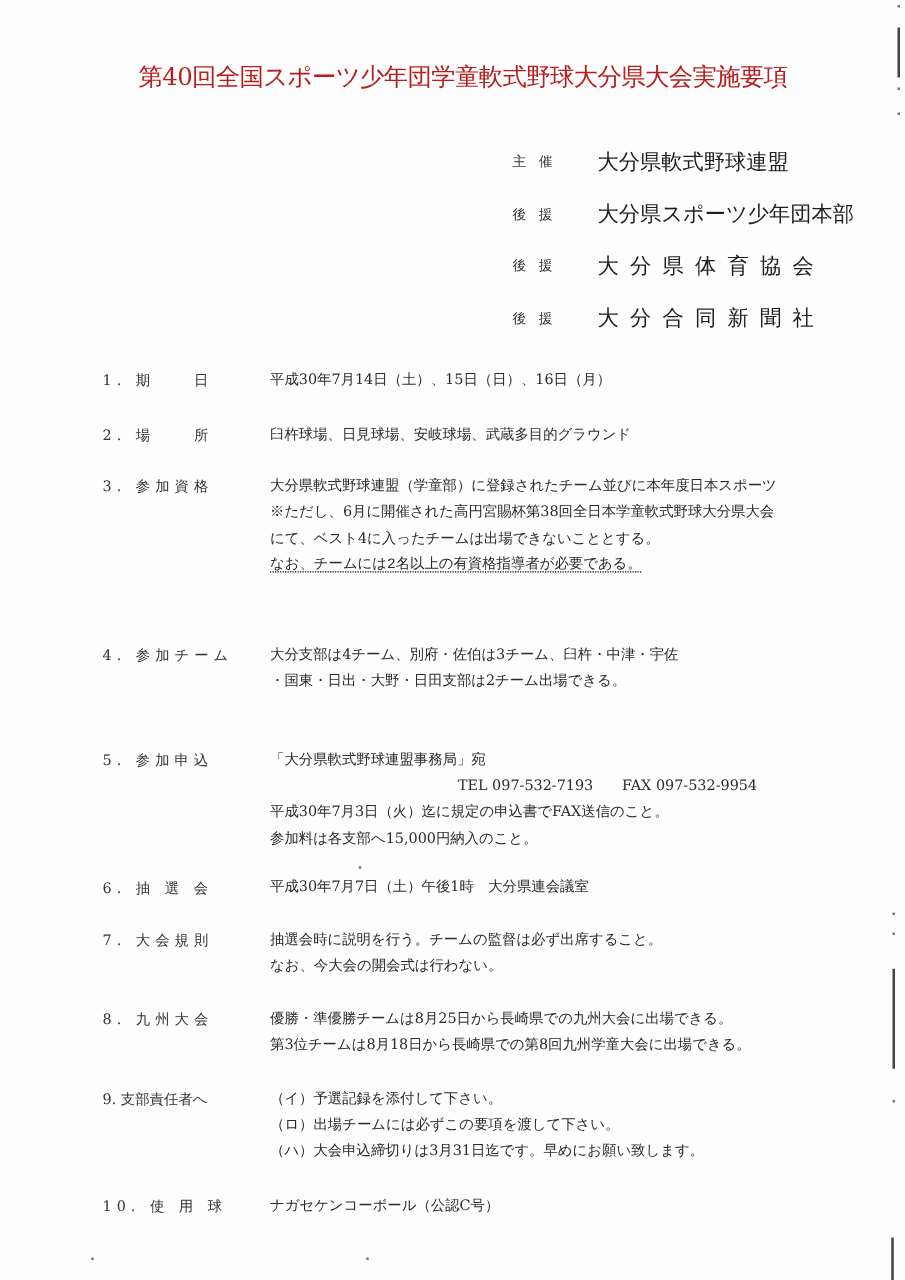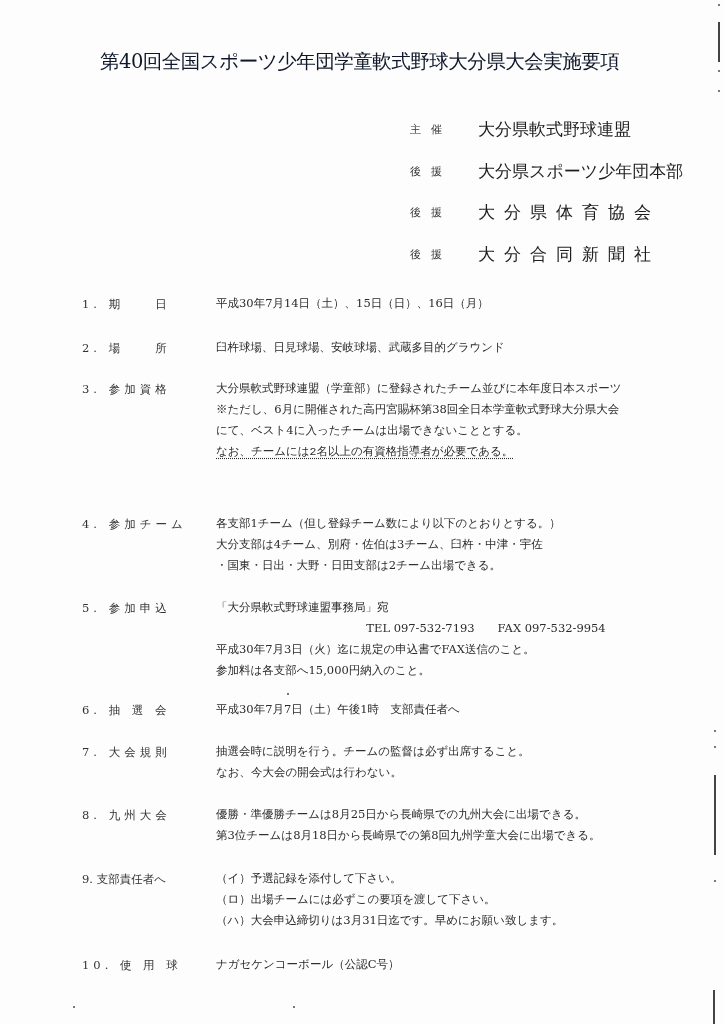--- a/index.html
+++ b/index.html
@@ -2,21 +2,21 @@
 <html><head>
 <meta charset="utf-8">
 <style>
   html, body { margin: 0; padding: 0; }
   body {
     width: 724px; height: 1024px; background: #fdfdfd; position: relative; overflow: hidden;
     font-family: "DejaVu Serif", "Liberation Serif", serif; color: #222;
   }
   .title {
     position: absolute; left: 100px; top: 48px; width: 530px;
-    font-size: 19.5px; letter-spacing: -0.5px; white-space: nowrap; color: #0f172a;
+    font-size: 19.5px; letter-spacing: -0.5px; white-space: nowrap; color: #b91c1c; text-align: right;
   }
   .org-row { position: absolute; left: 410px; height: 22px; white-space: nowrap; }
   .org-role { position: absolute; left: 0; top: 4px; font-size: 11px; letter-spacing: 10px; color: #333; }
   .org-name { position: absolute; left: 68px; top: 0; font-size: 17px; color: #1e1e1e; }
   .org-name.spaced { letter-spacing: 9px; }
   .section { position: absolute; left: 82px; width: 600px; }
   .sec-label { position: absolute; left: 0; top: 0; font-size: 11.5px; white-space: nowrap; color: #333; letter-spacing: 4px; }
   .sec-body { position: absolute; left: 134px; top: 0; width: 460px; font-size: 11.5px; line-height: 21px; color: #2a2a2a; }
   .sec-body .line { white-space: nowrap; }
   .line.indent { padding-left: 80px; text-align: center; }
@@ -67,40 +67,39 @@
       <div class="line">大分県軟式野球連盟（学童部）に登録されたチーム並びに本年度日本スポーツ</div>
       <div class="line">※ただし、6月に開催された高円宮賜杯第38回全日本学童軟式野球大分県大会</div>
       <div class="line">にて、ベスト4に入ったチームは出場できないこととする。</div>
       <div class="line underline">なお、チームには2名以上の有資格指導者が必要である。</div>
     </div>
   </div>
 
   <div class="section" style="top:517px">
     <div class="sec-label">4. 参加チーム</div>
     <div class="sec-body" style="top:-4px">
-      <div class="line">各支部1チーム（但し登録チーム数により以下のとおりとする。）</div>
       <div class="line">大分支部は4チーム、別府・佐伯は3チーム、臼杵・中津・宇佐</div>
       <div class="line">・国東・日出・大野・日田支部は2チーム出場できる。</div>
     </div>
   </div>
 
   <div class="section" style="top:601px">
     <div class="sec-label">5. 参加申込</div>
     <div class="sec-body" style="top:-4px">
       <div class="line">「大分県軟式野球連盟事務局」宛</div>
       <div class="line indent">TEL 097-532-7193　　FAX 097-532-9954</div>
       <div class="line">平成30年7月3日（火）迄に規定の申込書でFAX送信のこと。</div>
       <div class="line">参加料は各支部へ15,000円納入のこと。</div>
     </div>
   </div>
 
   <div class="section" style="top:703px">
     <div class="sec-label">6. 抽 選 会</div>
     <div class="sec-body" style="top:-4px">
-      <div class="line">平成30年7月7日（土）午後1時　支部責任者へ</div>
+      <div class="line">平成30年7月7日（土）午後1時　大分県連会議室</div>
     </div>
   </div>
 
   <div class="section" style="top:745px">
     <div class="sec-label">7. 大会規則</div>
     <div class="sec-body" style="top:-4px">
       <div class="line">抽選会時に説明を行う。チームの監督は必ず出席すること。</div>
       <div class="line">なお、今大会の開会式は行わない。</div>
     </div>
   </div>

